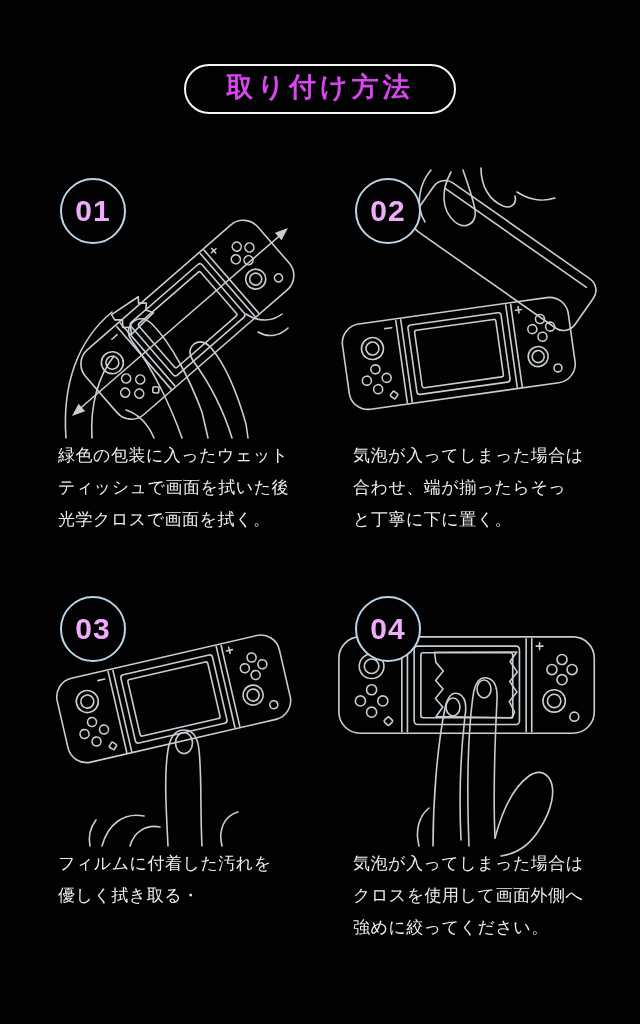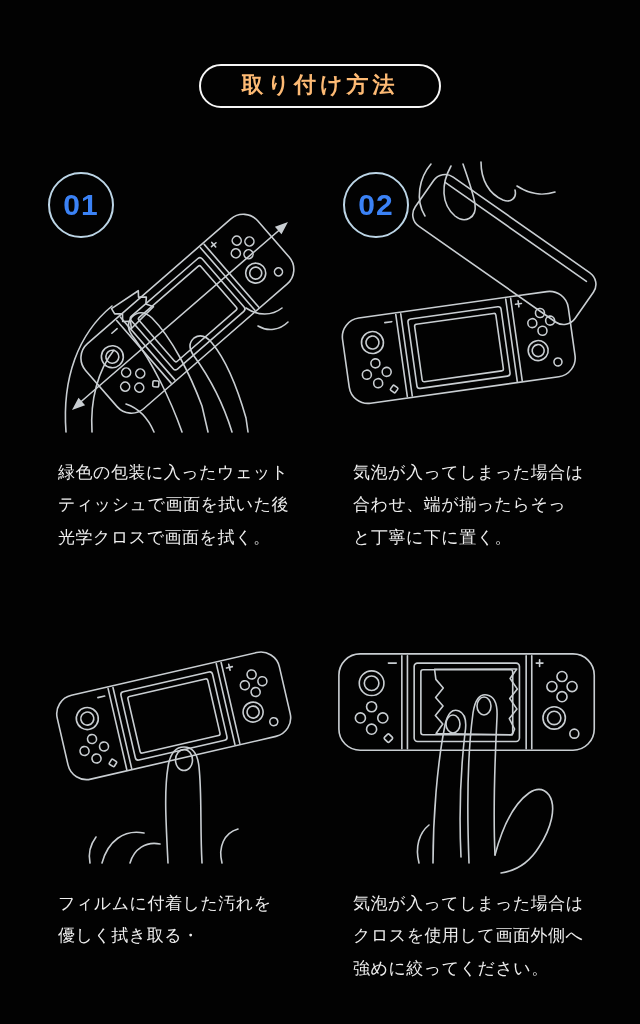--- a/index.html
+++ b/index.html
@@ -12,57 +12,57 @@
     font-family:"Liberation Sans", sans-serif;
     color:#f1f1f1;
     overflow:hidden;
   }
   
   .title-wrap { display:flex; justify-content:center; padding-top:64px; }
   .title-pill {
     border:2px solid #f6f6f6;
     border-radius:999px;
     padding:7px 40px 9px 40px;
-    font-size:22px;
+    font-size:27px;
     font-weight:700;
     letter-spacing:4px;
-    color:#fdba74;
+    color:#d946ef;
     line-height:1.1;
   }
   
   .rows { padding:0 36px; }
   .row {
     display:grid;
     grid-template-columns:1fr 1fr;
     column-gap:22px;
   }
   .row-1 { margin-top:52px; }
   .row-2 { margin-top:44px; }
   .illus {
     position:relative;
     height:270px;
   }
   .row-2 .illus { height:260px; }
   .illus svg { width:100%; height:100%; overflow:visible; display:block; }
   .step-circle {
     position:absolute;
-    top:12px; left:12px;
+    top:12px; left:24px;
     width:66px; height:66px;
     border:2px solid #bcd5e6;
     border-radius:50%;
     background:#020202;
     display:flex; align-items:center; justify-content:center;
     font-size:30px;
     font-weight:600;
     letter-spacing:1px;
-    color:#3b82f6;
+    color:#f0abfc;
     z-index:2;
   }
   .caption {
-    margin-top:27px;
+    margin-top:4px;
     padding-left:22px;
     font-size:17px;
     line-height:1.9;
     letter-spacing:0.5px;
     color:#efefef;
     white-space:pre-line;
   }
   .row-1-caption .caption { min-height:100px; }
   .defs-holder { position:absolute; width:0; height:0; overflow:hidden; }
 </style>
@@ -156,35 +156,37 @@
       <p class="caption">緑色の包装に入ったウェット
 ティッシュで画面を拭いた後
 光学クロスで画面を拭く。</p>
       <p class="caption">気泡が入ってしまった場合は
 合わせ、端が揃ったらそっ
 と丁寧に下に置く。</p>
     </div>
 
     <div class="row row-2">
       <div class="illus">
+        <div class="step-circle">03</div>
         <svg viewBox="0 0 273 260">
           <g stroke="#c9ced2" fill="none" stroke-width="1.6" stroke-linecap="round" stroke-linejoin="round">
             <use href="#switch-art" transform="translate(16,98) rotate(-13)"></use>
 
             <path d="M132,262 C130,222 128,190 132,166 Q135,146 148,146 Q161,146 163,166 C166,194 164,226 166,262"></path>
             <ellipse cx="148" cy="159" rx="8.5" ry="10.5"></ellipse>
 
             <path d="M66,262 C72,240 88,228 108,232"></path>
             <path d="M94,262 C98,248 110,240 124,243"></path>
             <path d="M186,262 C182,246 188,232 202,228"></path>
             <path d="M54,262 C52,252 54,244 60,236"></path>
           </g>
         </svg>
       </div>
       <div class="illus">
+        <div class="step-circle">04</div>
         <svg viewBox="0 0 273 260">
           <g stroke="#c9ced2" fill="none" stroke-width="1.6" stroke-linecap="round" stroke-linejoin="round">
             <g transform="translate(7,52) scale(1.12)">
               <use href="#switch-art" stroke-width="1.45"></use>
             </g>
 
             <g transform="translate(100,62) rotate(4)">
               <path d="M4,6 L86,0 L80,10 L88,20 L81,30 L89,40 L82,50 L88,60 L86,66 L10,70 L16,60 L8,52 L15,42 L7,34 L14,24 L6,16 Z"></path>
             </g>
 

